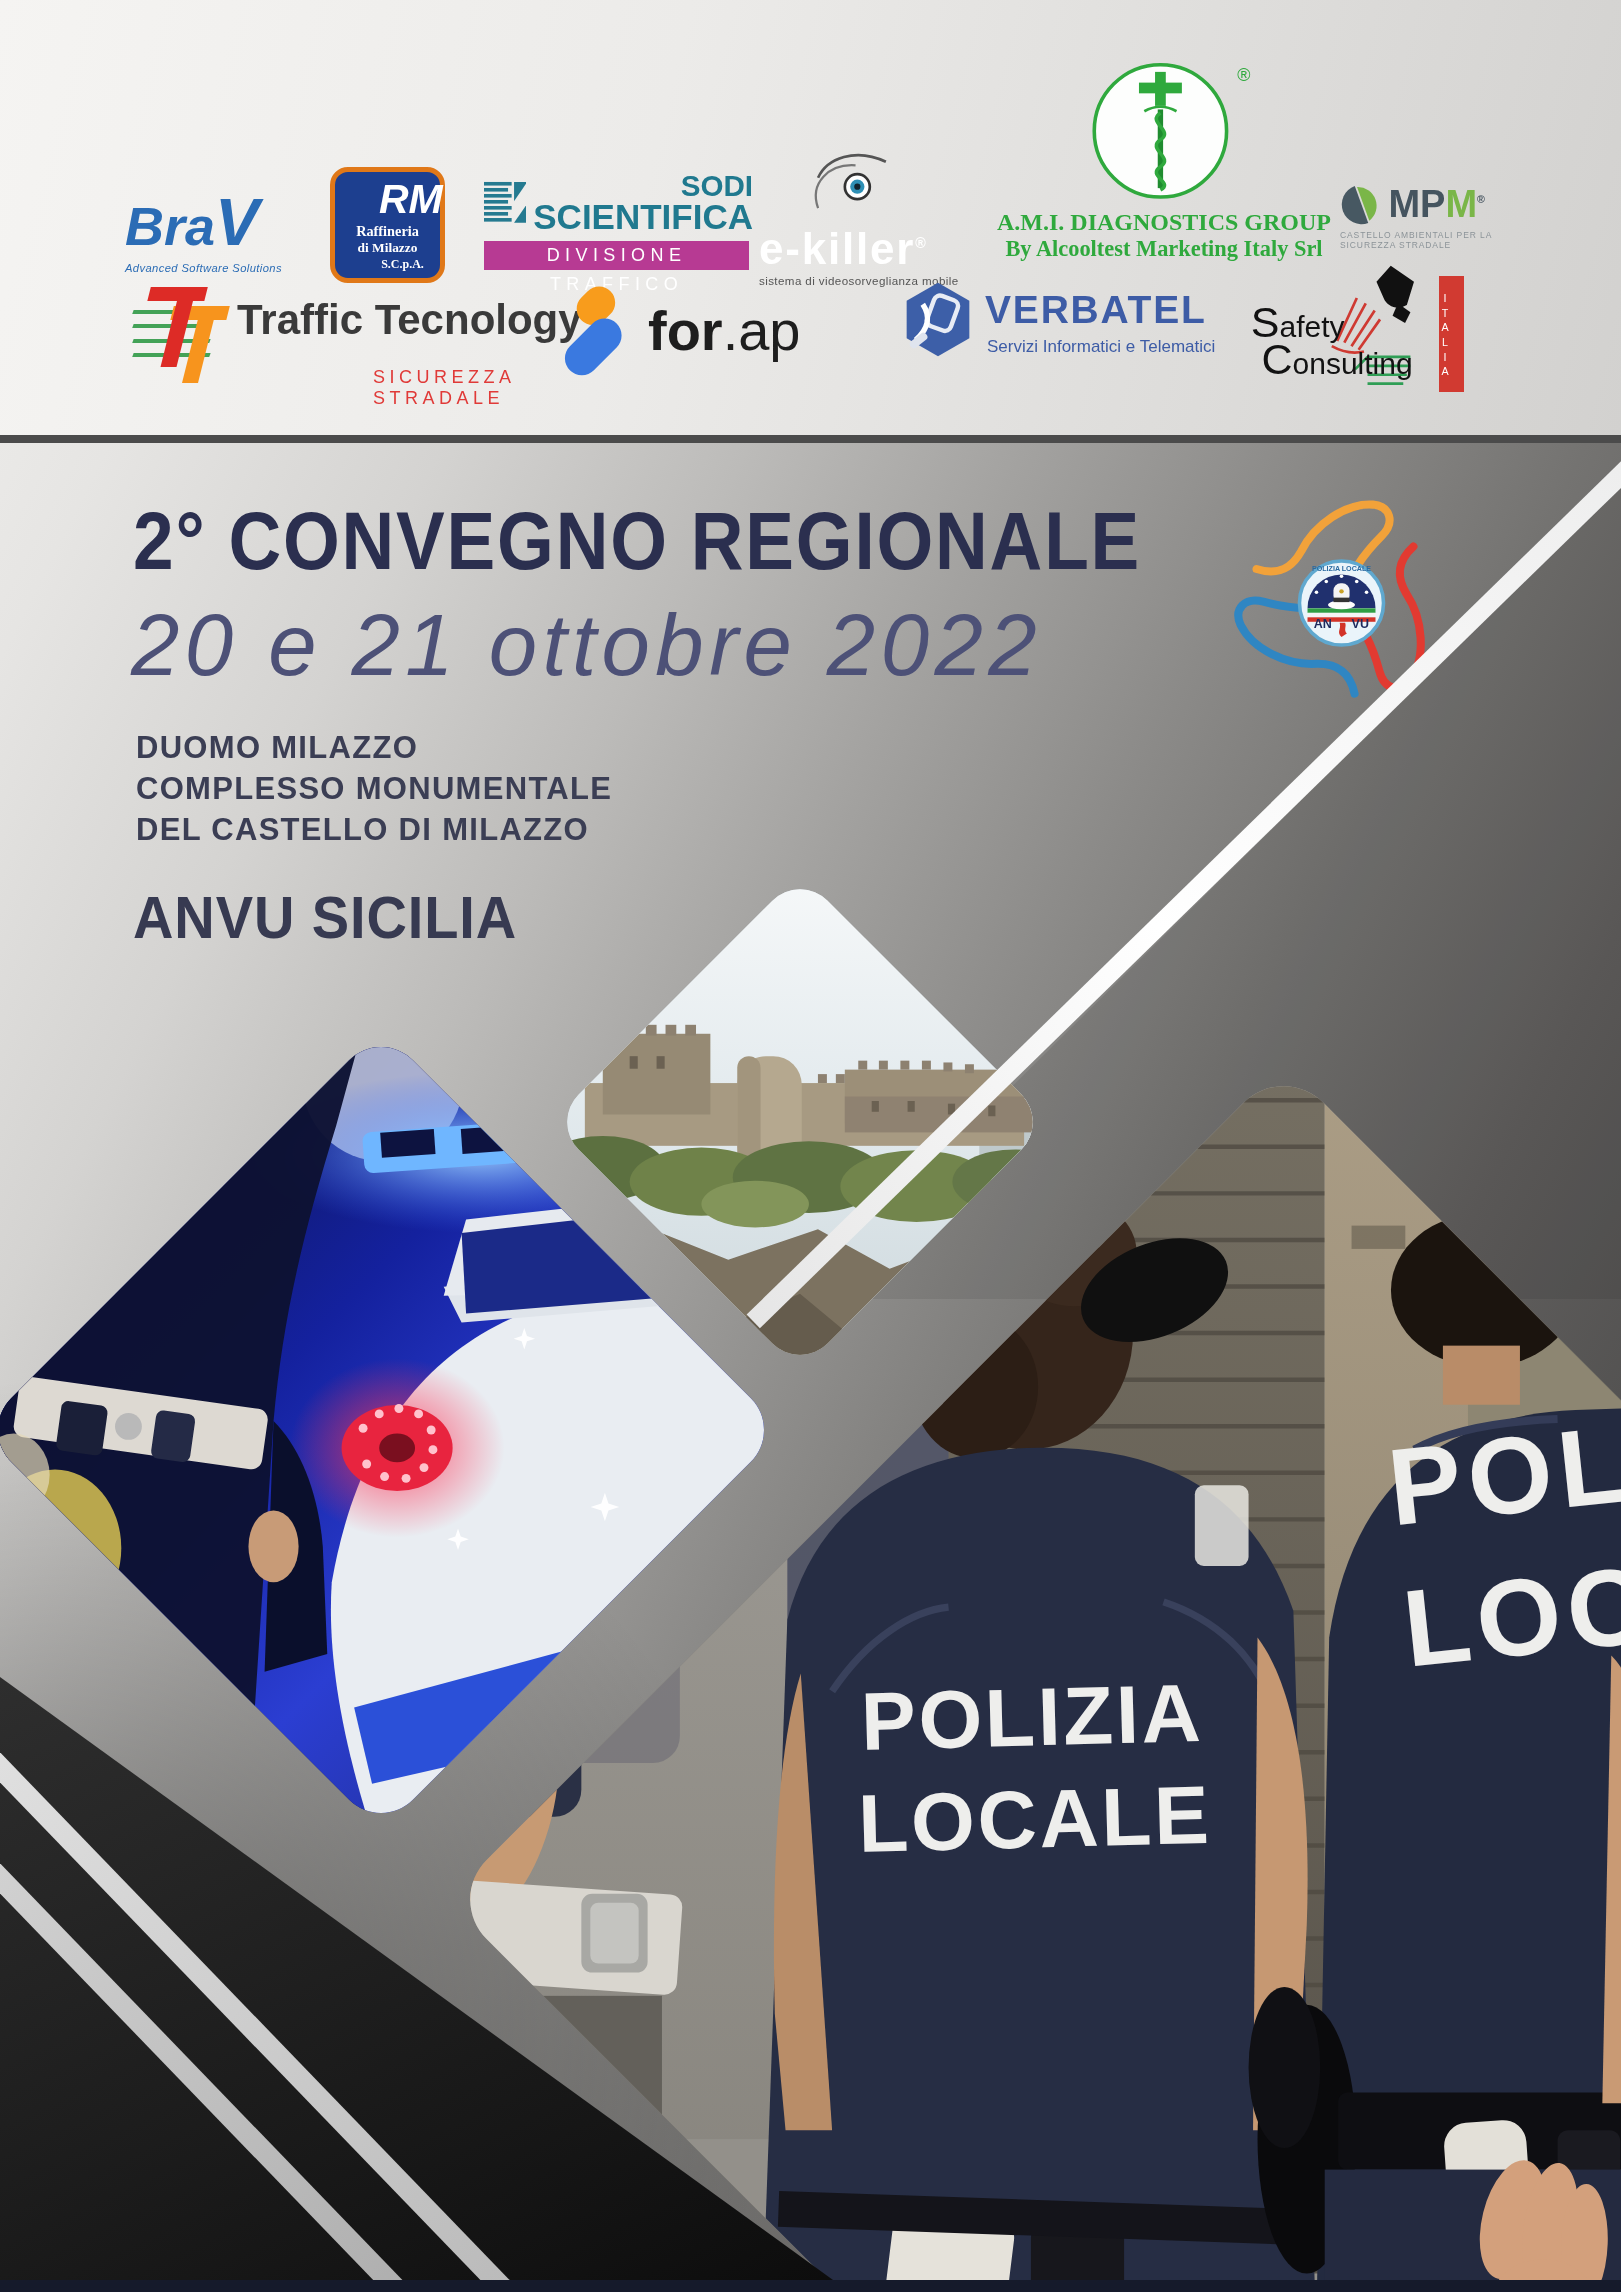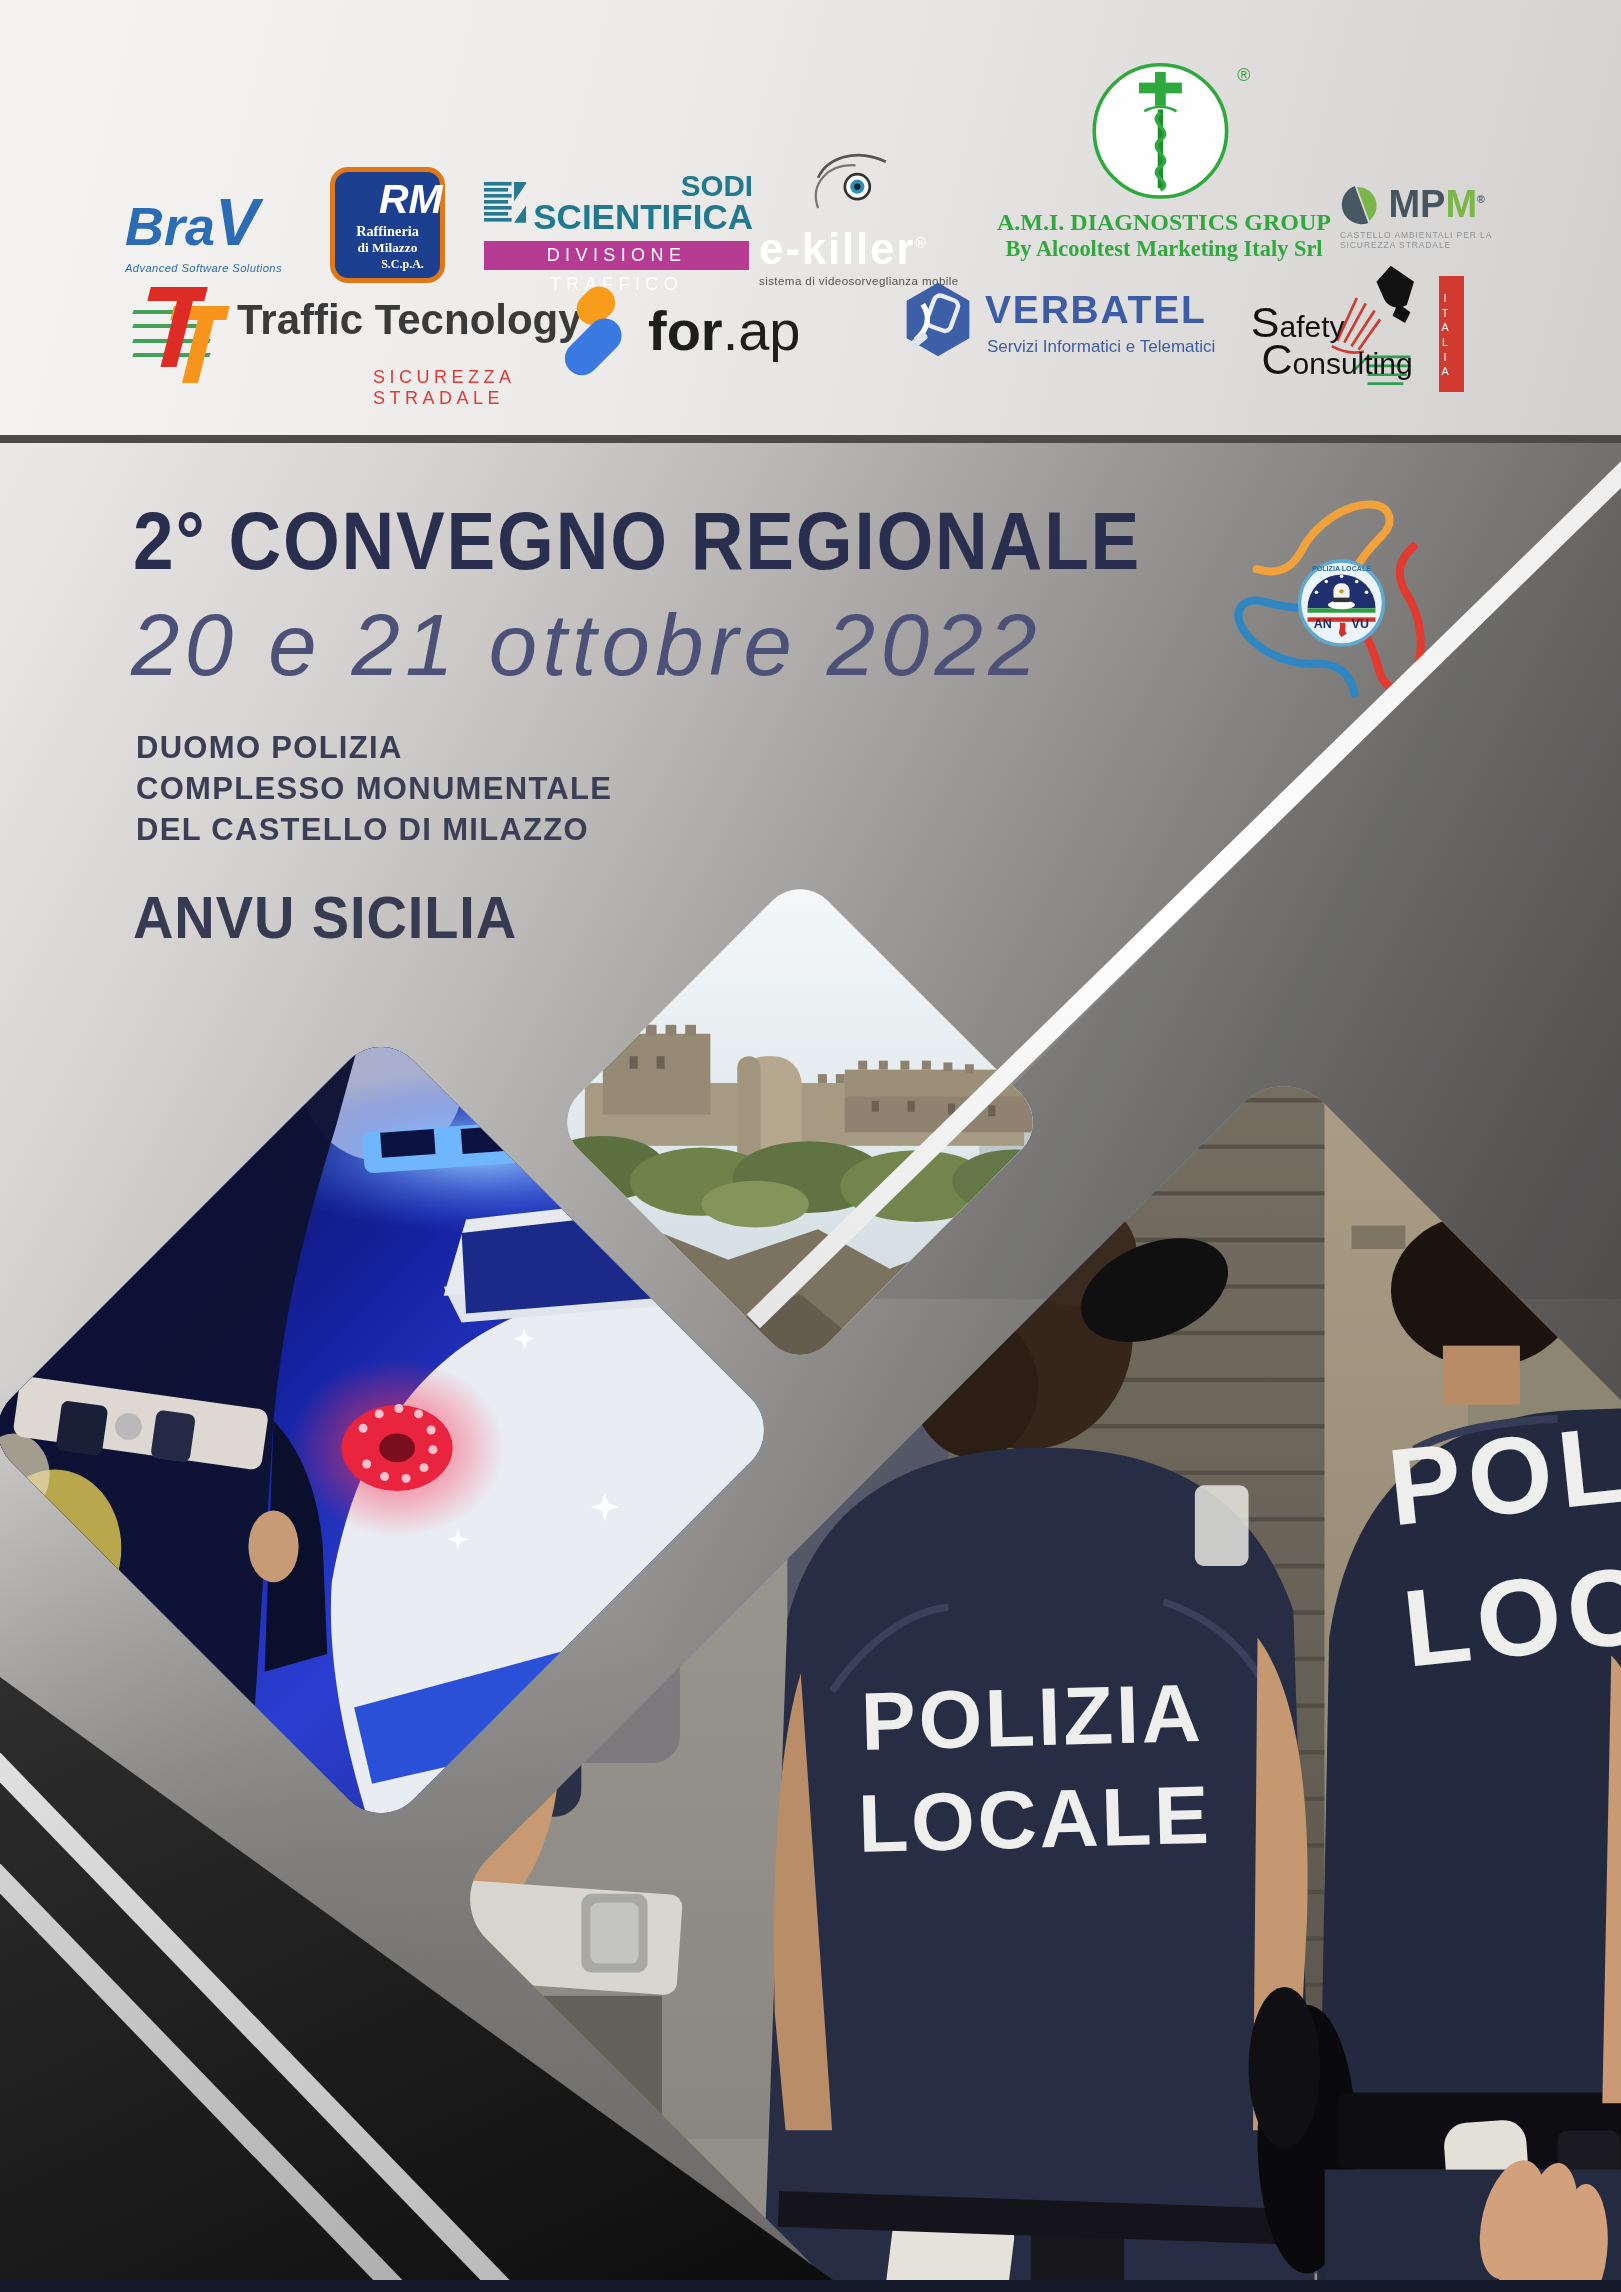--- a/index.html
+++ b/index.html
@@ -170,21 +170,21 @@
     </div>
     <div class="abs vertical" style="left:190px;top:7.2px;width:25px;height:116px;background:#d13a31;color:#fff;font-size:10.7px;letter-spacing:2.7px;text-align:center;padding-top:3.6px;box-sizing:border-box;">ITALIA</div>
   </div>
 
   <div class="abs divider"></div>
 
   <div class="abs" style="left:133px;top:494px;font-size:73px;font-weight:bold;letter-spacing:1.8px;color:#2b2f4f;transform:scaleY(1.12);transform-origin:left top;">2° CONVEGNO REGIONALE</div>
   <div class="abs" style="left:131px;top:595px;font-size:87px;font-style:italic;letter-spacing:5.4px;color:#4d5177;">20 e 21 ottobre 2022</div>
 
   <div class="abs venue" style="left:136px;top:727px;">
-    <div>DUOMO POLIZIA</div>
+    <div>DUOMO MILAZZO</div>
     <div>COMPLESSO MONUMENTALE</div>
     <div>DEL CASTELLO DI MILAZZO</div>
   </div>
 
   <div class="abs" style="left:133px;top:883px;font-size:56px;font-weight:800;letter-spacing:0.9px;color:#373a51;transform:scaleY(1.06);transform-origin:left top;">ANVU SICILIA</div>
 
   <svg class="abs" style="left:1207px;top:476px;" width="269" height="254" viewBox="-150 -142 300 284">
     <g fill="none" stroke-linecap="round" stroke-linejoin="round" stroke-width="9">
       <path d="M -95,-38 C -70,-30 -55,-40 -45,-58 C -30,-88 5,-112 35,-110 C 55,-108 60,-90 45,-75 C 25,-55 10,-35 5,-12" stroke="#f2a23a"></path>
       <path d="M -95,-38 C -70,-30 -55,-40 -45,-58 C -30,-88 5,-112 35,-110 C 55,-108 60,-90 45,-75 C 25,-55 10,-35 5,-12" stroke="#e23a31" transform="rotate(120)"></path>

